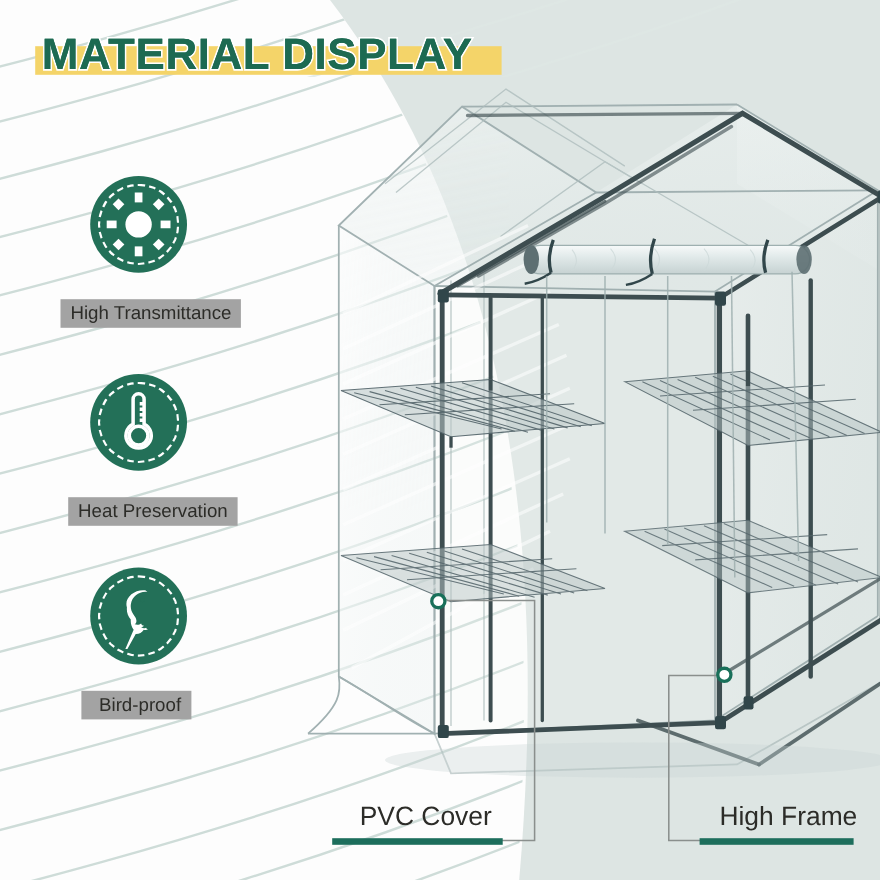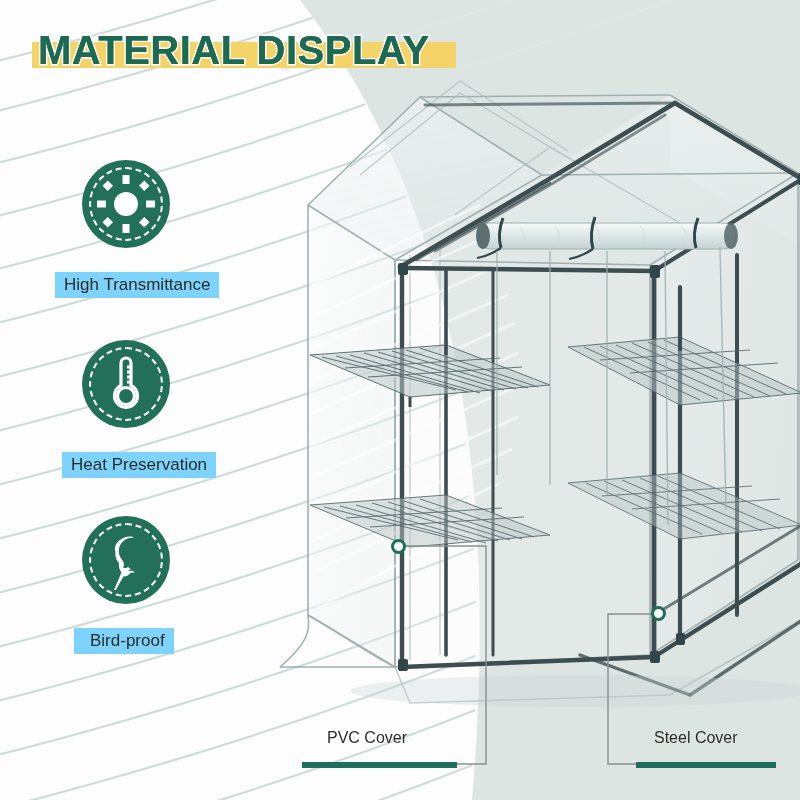--- a/index.html
+++ b/index.html
@@ -49,37 +49,37 @@
   .fcircle .dash{
     position:absolute;left:7px;top:7px;width:74px;height:74px;
     border-radius:50%;border:2px dashed #ffffff;box-sizing:border-box;
   }
   .fcircle .glyph{
     position:absolute;left:0;top:0;width:88px;height:88px;
     display:flex;align-items:center;justify-content:center;
   }
   .flabel{
     position:absolute;height:26px;line-height:26px;
-    background:#7dd3fc;
+    background:#a3a3a3;
     font-size:17px;color:#2c2c28;
     padding:0 9px;white-space:nowrap;box-sizing:content-box;
   }
 
   
   .product{position:absolute;left:250px;top:55px;width:560px;height:665px;}
   .product svg{display:block;}
 
   
   .callout-line{position:absolute;}
   .marker{
     position:absolute;width:15px;height:15px;border-radius:50%;
     border:3px solid #19705a;background:#ffffff;box-sizing:border-box;
   }
   .co-text{
-    position:absolute;font-size:16px;color:#2c2c28;white-space:nowrap;
+    position:absolute;font-size:24px;color:#2c2c28;white-space:nowrap;
   }
   .co-bar{position:absolute;height:6px;background:#1d6e5c;}
 </style>
 </head>
 <body>
 
 <div id="stage">
 
   <div class="bg-right"></div>
 
@@ -405,17 +405,17 @@
     <div class="marker" style="left:391px;top:539px;"></div>
     <div class="co-text" style="left:327px;top:729px;">PVC Cover</div>
     <div class="co-bar" style="left:302px;top:762px;width:155px;"></div>
   </div>
 
   <div>
     <svg class="callout-line" style="left:600px;top:606px;" width="70" height="165">
       <path d="M58 8 L8 8 L8 158 L68 158" fill="none" stroke="#8a8f8d" stroke-width="1.4"></path>
     </svg>
     <div class="marker" style="left:651px;top:606px;"></div>
-    <div class="co-text" style="left:654px;top:729px;">Steel Cover</div>
+    <div class="co-text" style="left:654px;top:729px;">High Frame</div>
     <div class="co-bar" style="left:636px;top:762px;width:140px;"></div>
   </div>
 
 </div>
 
 </body></html>

